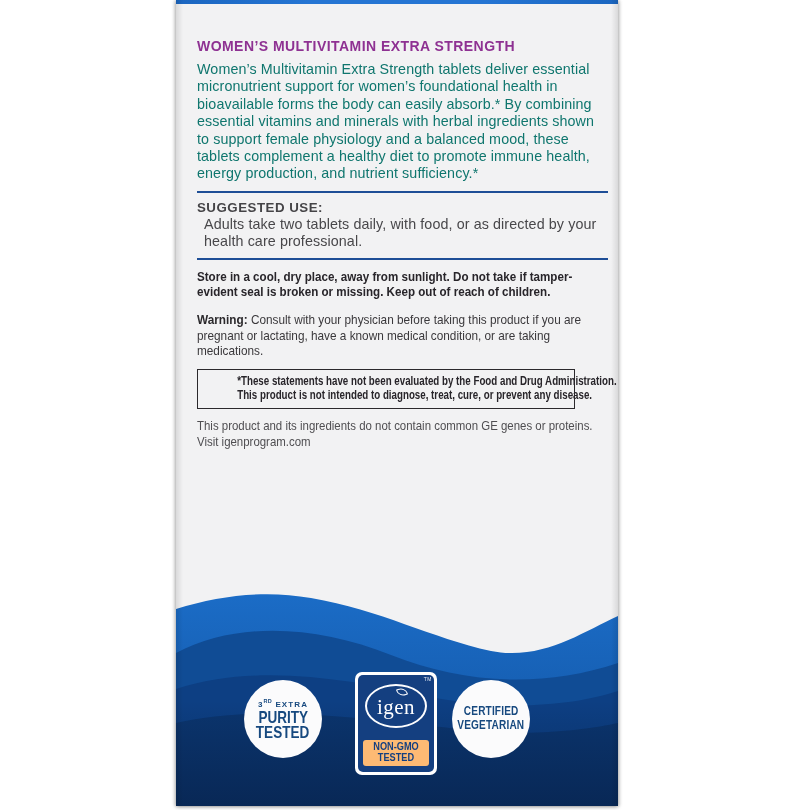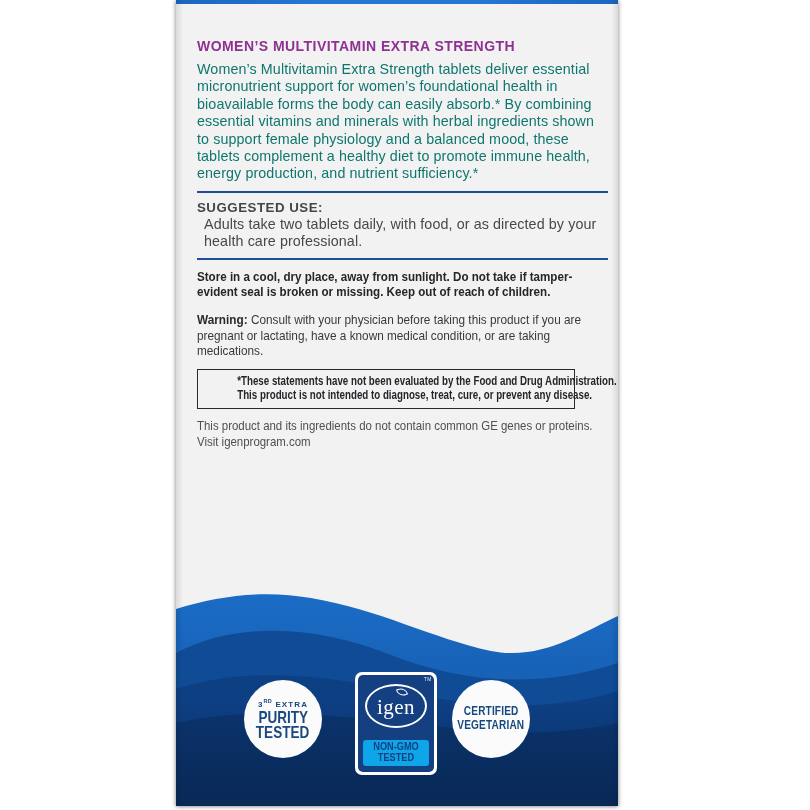--- a/index.html
+++ b/index.html
@@ -89,21 +89,21 @@
     width:62px; height:44px; border:2px solid #fdfdfe; border-radius:50%;
     display:flex; align-items:center; justify-content:center;
   }
   .igen-word { font-family:"Liberation Serif", serif; font-size:21px; color:#ffffff; letter-spacing:0.5px; margin-top:3px; }
   .igen-leaf {
     position:absolute; top:2px; left:30px; width:10px; height:8px;
     border:1.6px solid #ffffff; border-radius:0 80% 0 80%; transform:rotate(-18deg); background:transparent;
   }
   .igen-nongmo {
     position:absolute; bottom:6px; left:50%; transform:translateX(-50%);
-    width:66px; background:#0ea5e9; border-radius:3px; padding:2px 0 3px 0;
+    width:66px; background:#fdba74; border-radius:3px; padding:2px 0 3px 0;
     text-align:center; color:#143f80;
   }
   .igen-nongmo .ng-line { font-size:10px; line-height:10.5px; font-weight:bold; transform:scaleX(0.92); }
 </style>
 </head>
 <body>
 
 <div class="stage">
   <div class="panel">
 

